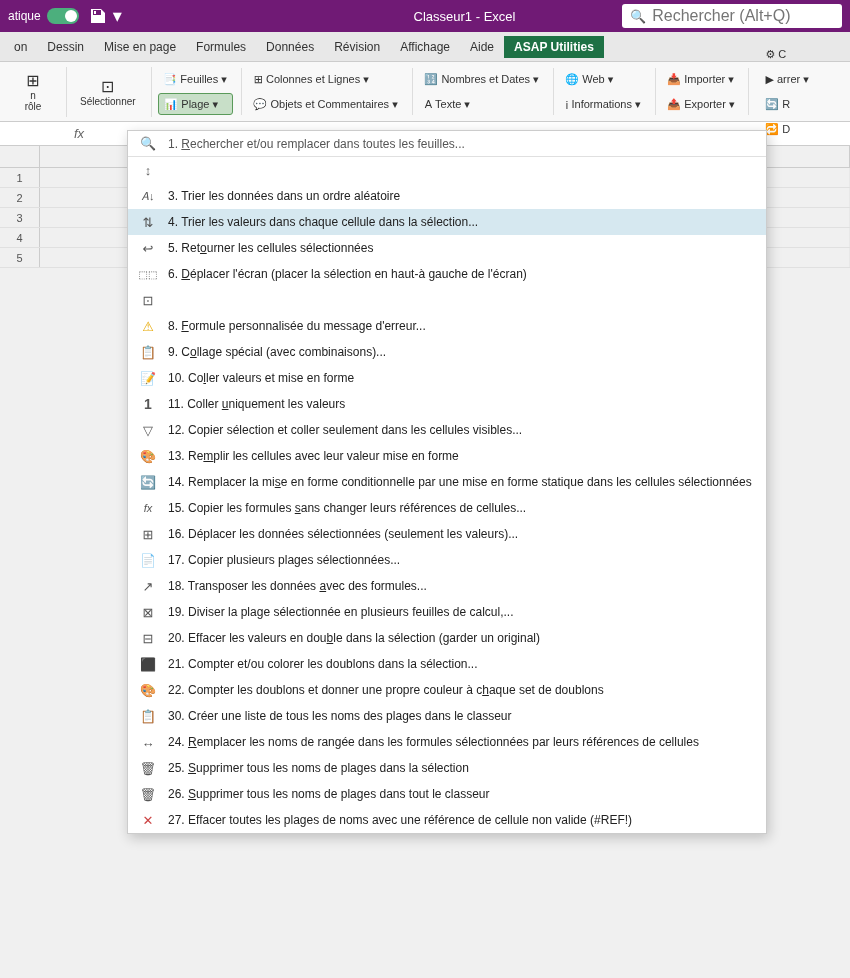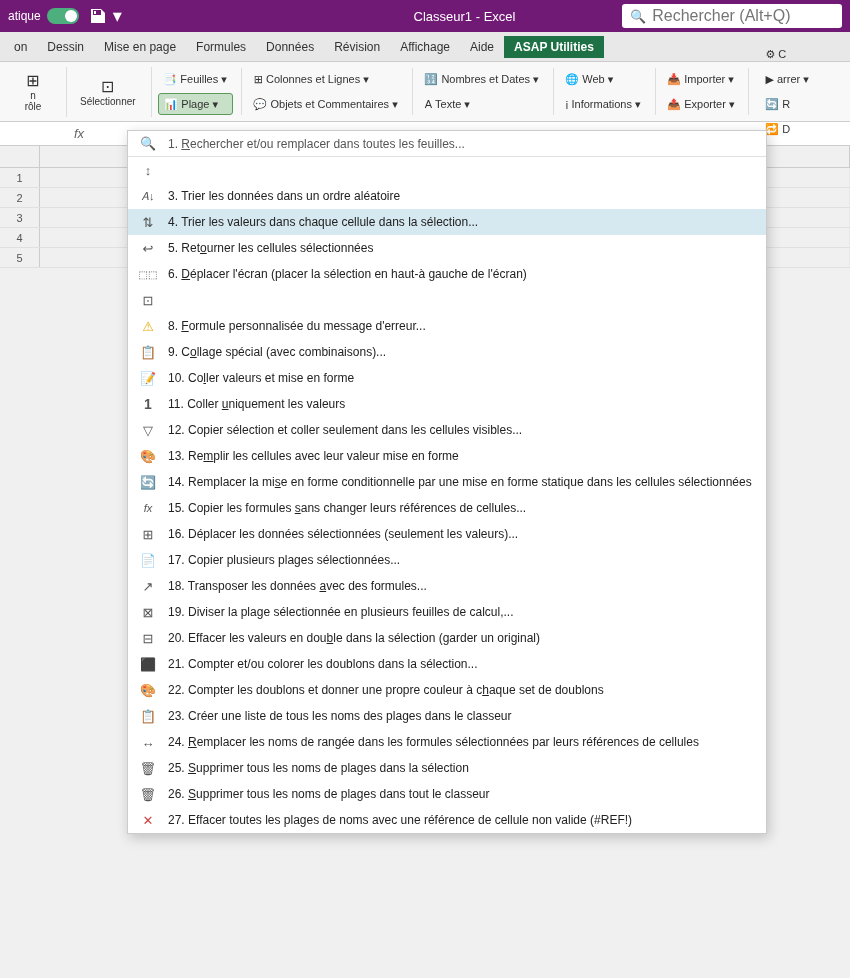--- a/index.html
+++ b/index.html
@@ -509,21 +509,21 @@
       <span class="dropdown-item-text">21. Compter et/ou colorer les doublons dans la sélection...</span>
     </div>
 
     <div class="dropdown-item">
       <span class="dropdown-item-icon">🎨</span>
       <span class="dropdown-item-text">22. Compter les doublons et donner une propre couleur à c<span class="underline">h</span>aque set de doublons</span>
     </div>
 
     <div class="dropdown-item">
       <span class="dropdown-item-icon">📋</span>
-      <span class="dropdown-item-text">23. Créer une liste de tous les noms des plages dans le classeur</span>
+      <span class="dropdown-item-text">30. Créer une liste de tous les noms des plages dans le classeur</span>
     </div>
 
     <div class="dropdown-item">
       <span class="dropdown-item-icon">↔</span>
       <span class="dropdown-item-text">24. <span class="underline">R</span>emplacer les noms de rangée dans les formules sélectionnées par leurs références de cellules</span>
     </div>
 
     <div class="dropdown-item">
       <span class="dropdown-item-icon">🗑</span>
       <span class="dropdown-item-text">25. <span class="underline">S</span>upprimer tous les noms de plages dans la sélection</span>

